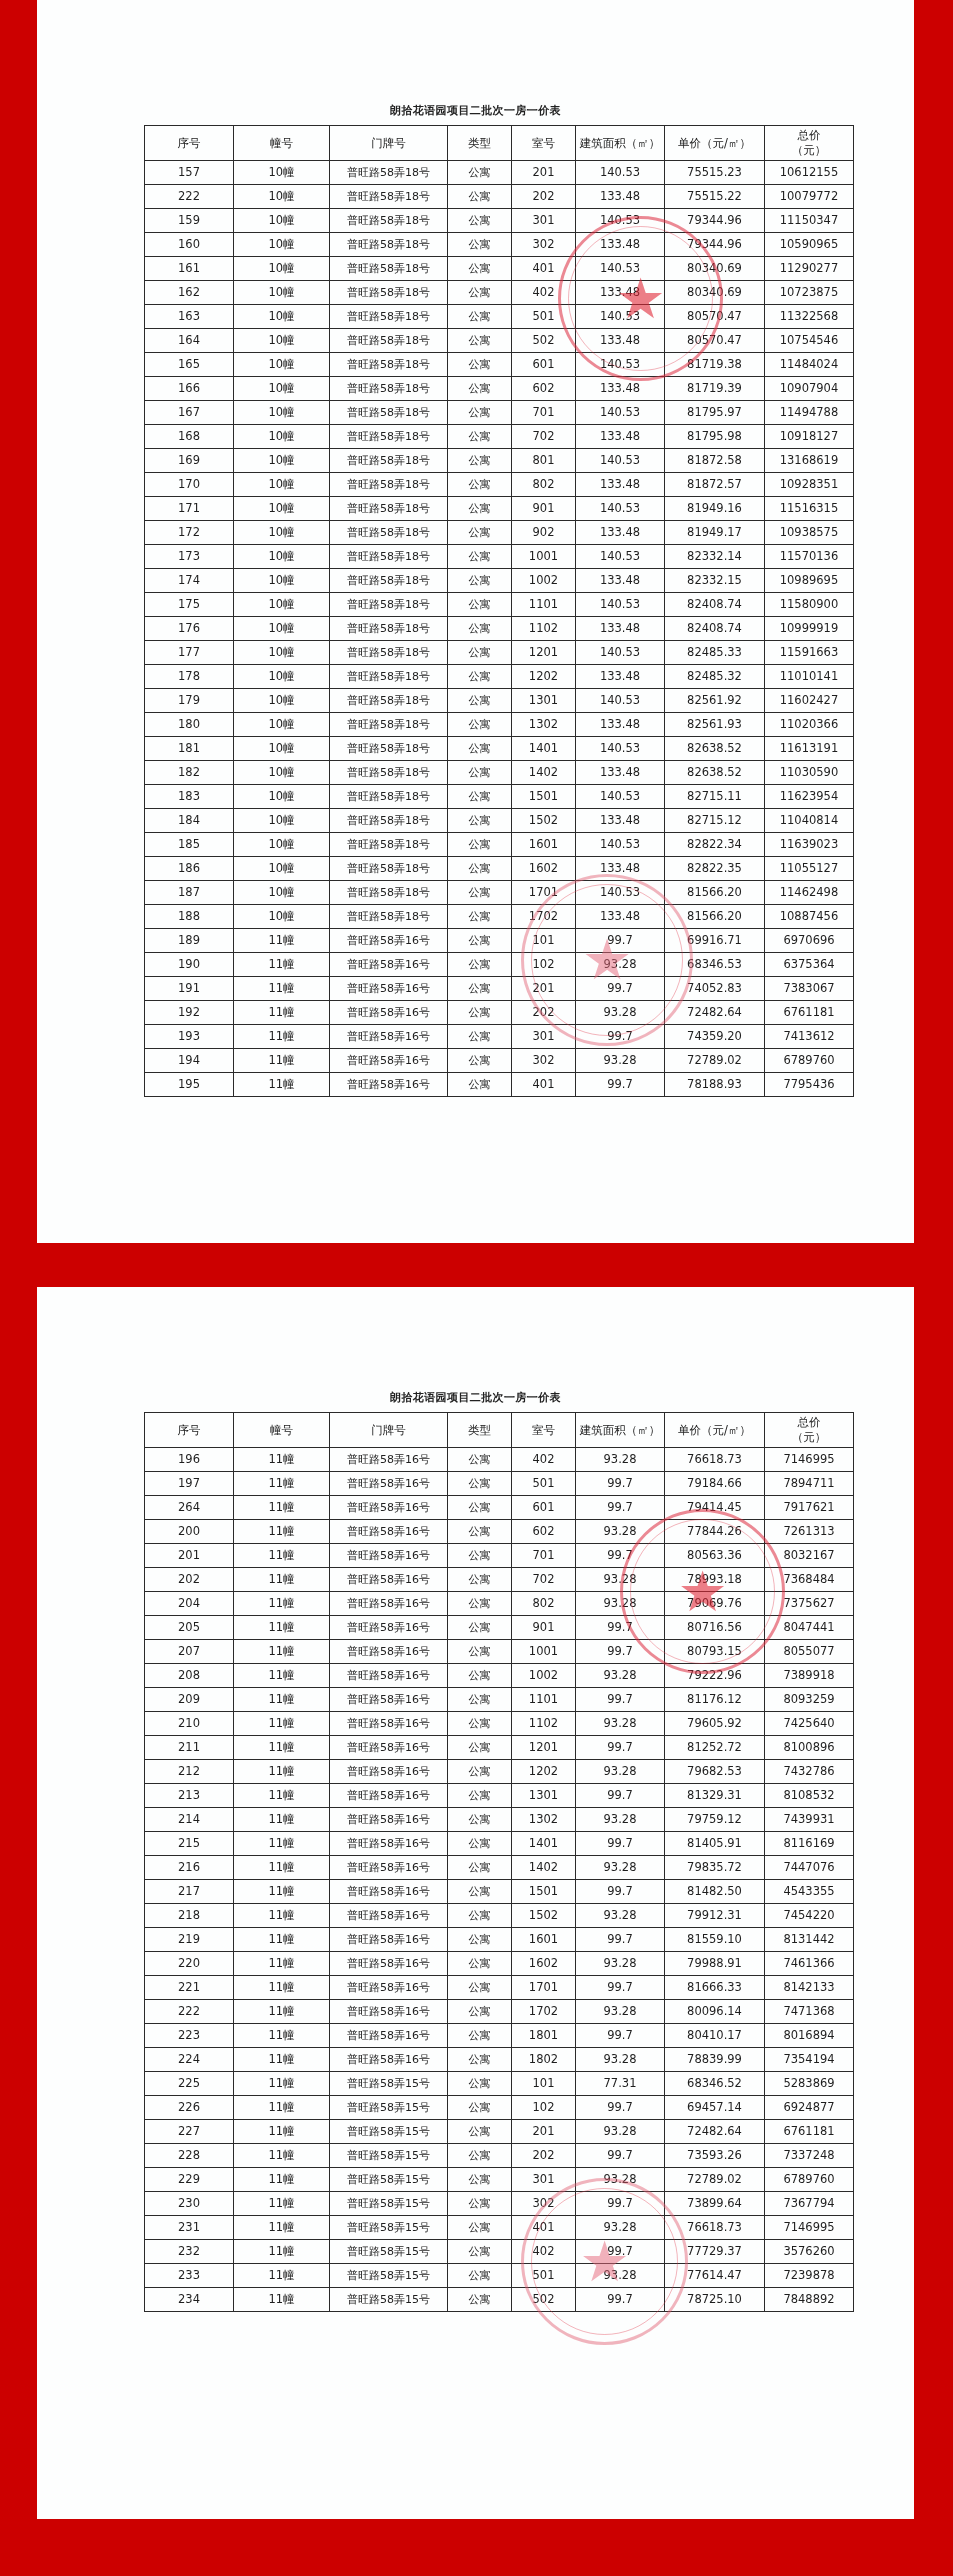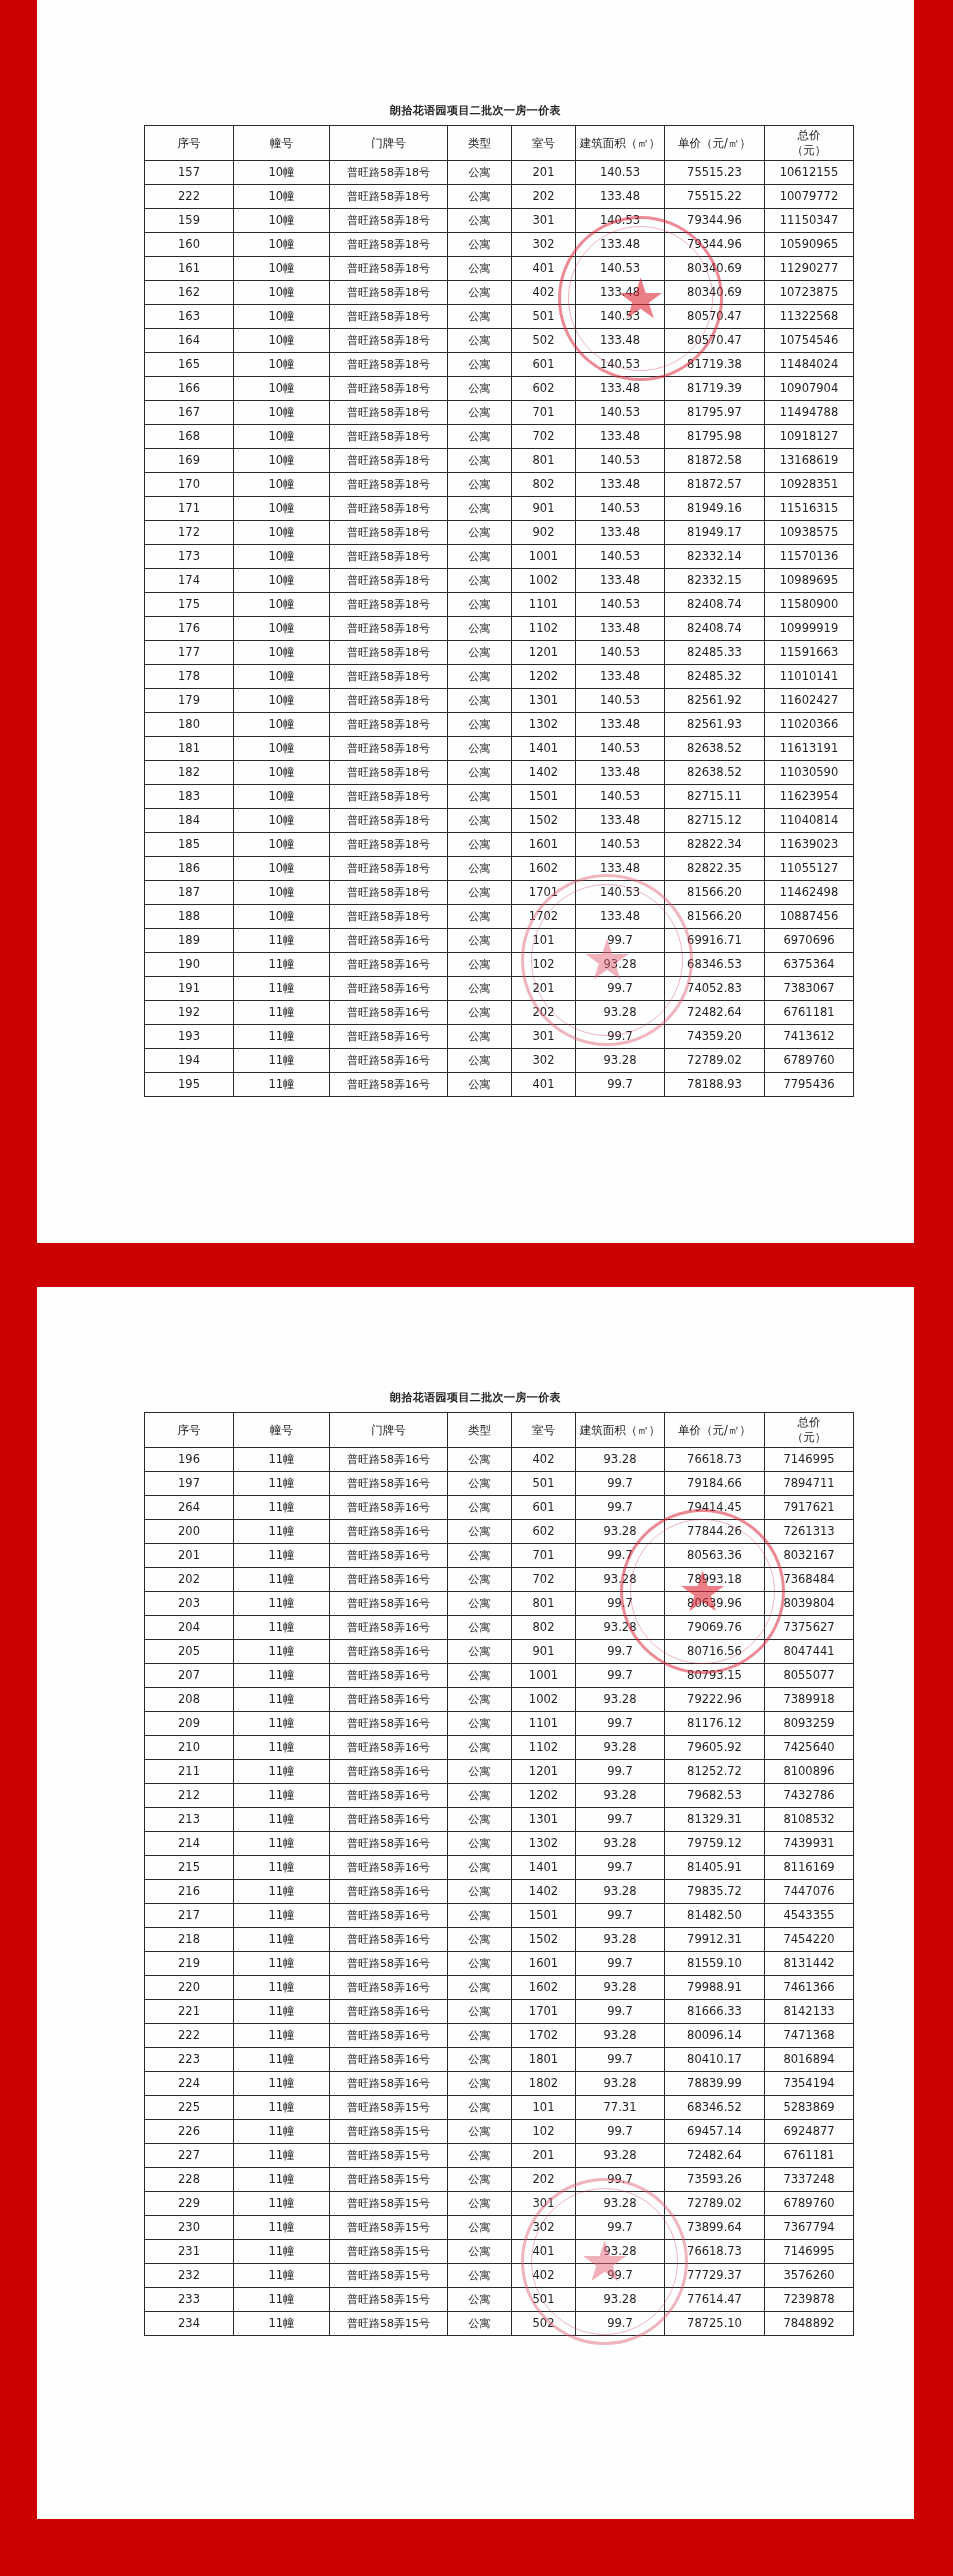--- a/index.html
+++ b/index.html
@@ -535,30 +535,20 @@
           <td>202</td>
           <td>11幢</td>
           <td class="addr">普旺路58弄16号</td>
           <td class="type">公寓</td>
           <td>702</td>
           <td>93.28</td>
           <td>78993.18</td>
           <td>7368484</td>
         </tr>
         <tr>
-          <td>203</td>
-          <td>11幢</td>
-          <td class="addr">普旺路58弄16号</td>
-          <td class="type">公寓</td>
-          <td>801</td>
-          <td>99.7</td>
-          <td>80639.96</td>
-          <td>8039804</td>
-        </tr>
-        <tr>
           <td>204</td>
           <td>11幢</td>
           <td class="addr">普旺路58弄16号</td>
           <td class="type">公寓</td>
           <td>802</td>
           <td>93.28</td>
           <td>79069.76</td>
           <td>7375627</td>
         </tr>
         <tr>

